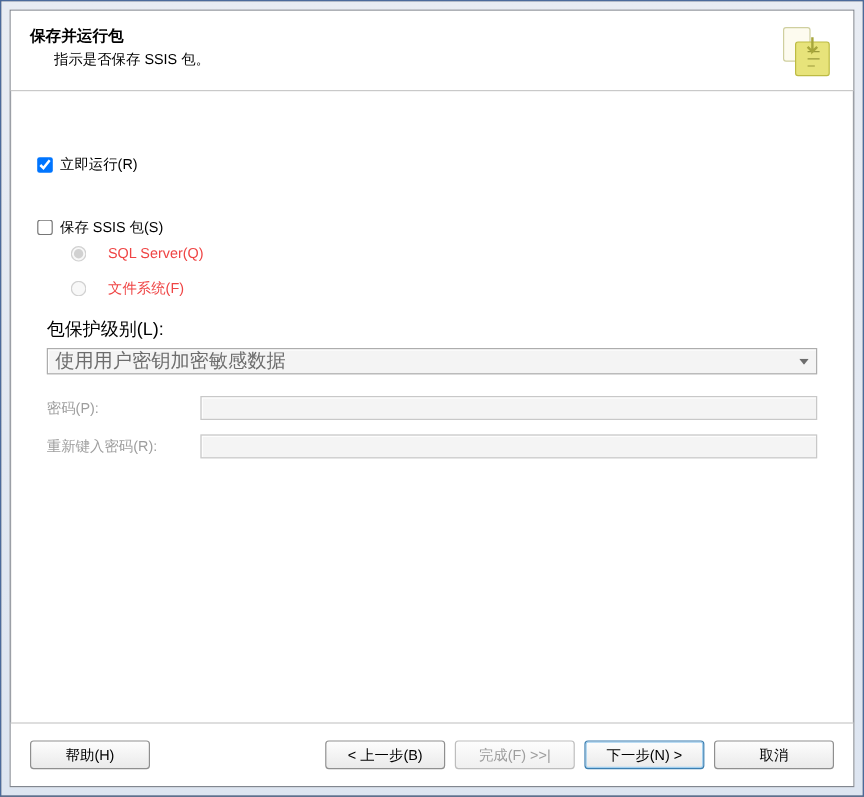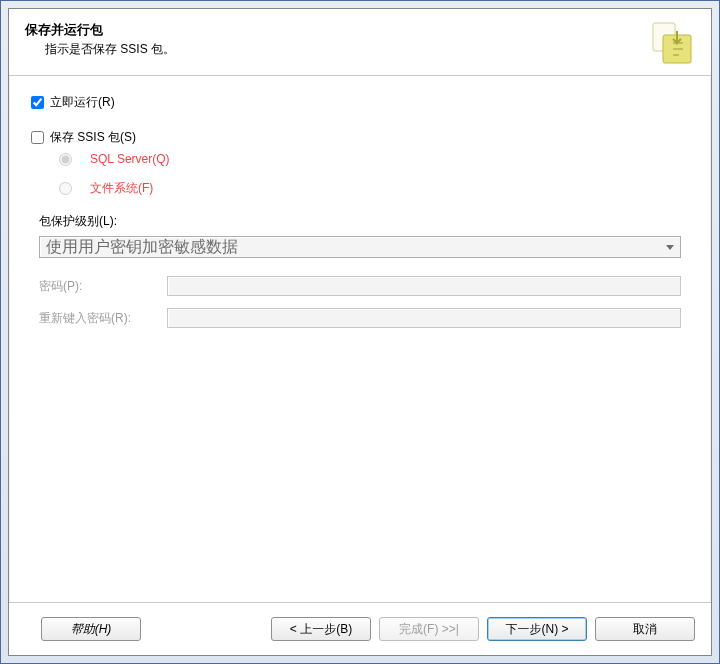--- a/index.html
+++ b/index.html
@@ -84,32 +84,32 @@
   }
   .header-icon svg { width: 48px; height: 46px; }
 
   .content {
     flex: 1;
     padding: 18px 22px 10px 22px;
     color: #000;
     overflow: auto;
   }
 
-  .checkline { display: flex; align-items: center; margin-bottom: 18px; }
+  .checkline { display: flex; align-items: center; margin-bottom: 18px; margin-top: 35px; }
   .checkline input[type=checkbox] {
     width: 13px; height: 13px; margin: 0 6px 0 0;
   }
   .checkline label { font-size: 12px; }
 
   .radio-group { margin: 6px 0 16px 28px; }
   .radioline { display: flex; align-items: center; margin-bottom: 14px; }
   .radioline input[type=radio] { margin: 0 6px 0 0; }
   .radioline label.disabled { color: #ef4444; margin-left: 12px; }
 
-  .section-label { font-size: 12px; margin: 8px 0 6px 8px; }
+  .section-label { font-size: 15px; margin: 8px 0 6px 8px; }
 
   .dropdown {
     margin: 0 8px 18px 8px;
     height: 22px;
     background: #f4f4f4;
     border: 1px solid #adadad;
     display: flex; align-items: center;
     padding: 0 2px 0 6px;
     color: #6d6d6d;
     font-size: 16px;
@@ -151,21 +151,21 @@
     background: linear-gradient(#fdfdfd, #eaeaea);
     border: 1px solid #8f8f8f;
     border-radius: 3px;
     font-size: 12px;
     color: #000;
     display: inline-flex; align-items: center; justify-content: center;
     margin-left: 8px;
     cursor: default;
     white-space: nowrap;
   }
-  .btn.help { margin-left: 16px; font-style: italic; }
+  .btn.help { margin-left: 0; }
   .btn.primary {
     border-color: #3c7fb1;
     box-shadow: 0 0 0 1px #a3d0ef inset;
   }
   .btn.disabled {
     color: #9e9e9e;
     border-color: #bdbdbd;
     background: linear-gradient(#fdfdfd, #f0f0f0);
   }
 </style>

